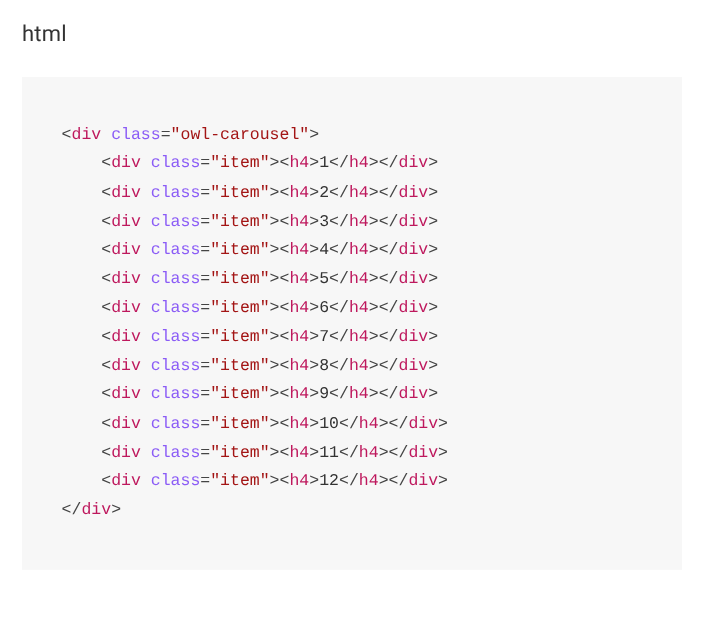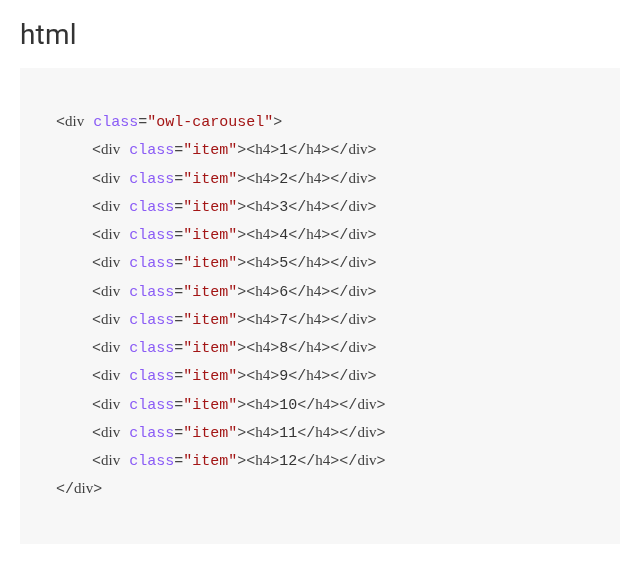--- a/index.html
+++ b/index.html
@@ -8,38 +8,38 @@
     box-sizing: border-box;
   }
   body {
     width: 640px;
     height: 562px;
     background: #ffffff;
     font-family: -apple-system, BlinkMacSystemFont, "Segoe UI", Roboto, sans-serif;
     padding: 18px 20px;
   }
   .heading {
-    font-size: 28px;
+    font-size: 20px;
     font-weight: 400;
     color: #333333;
-    margin-bottom: 17px;
+    margin-bottom: 28px;
     letter-spacing: 0.2px;
   }
   .code-block {
     background: #f7f7f7;
     padding: 40px 36px;
     font-family: Consolas, "Courier New", monospace;
     font-size: 15px;
     line-height: 1.75;
     color: #333333;
     white-space: pre;
     overflow-x: auto;
   }
   .punct { color: #444444; }
-  .tag { color: #404040; font-family: Liberation Serif, serif; }
+  .tag { color: #be185d; }
   .attr-name { color: #8b5cf6; }
   .attr-value { color: #a31515; }
 </style>
 </head>
 <body>
 
 <h2 class="heading">html</h2>
 
 <div class="code-block"><span><span class="punct">&lt;</span><span class="tag">div</span> <span class="attr-name">class</span><span class="punct">=</span><span class="attr-value">"owl-carousel"</span><span class="punct">&gt;</span></span>
     <span class="punct">&lt;</span><span class="tag">div</span> <span class="attr-name">class</span><span class="punct">=</span><span class="attr-value">"item"</span><span class="punct">&gt;</span><span class="punct">&lt;</span><span class="tag">h4</span><span class="punct">&gt;</span>1<span class="punct">&lt;/</span><span class="tag">h4</span><span class="punct">&gt;</span><span class="punct">&lt;/</span><span class="tag">div</span><span class="punct">&gt;</span>

